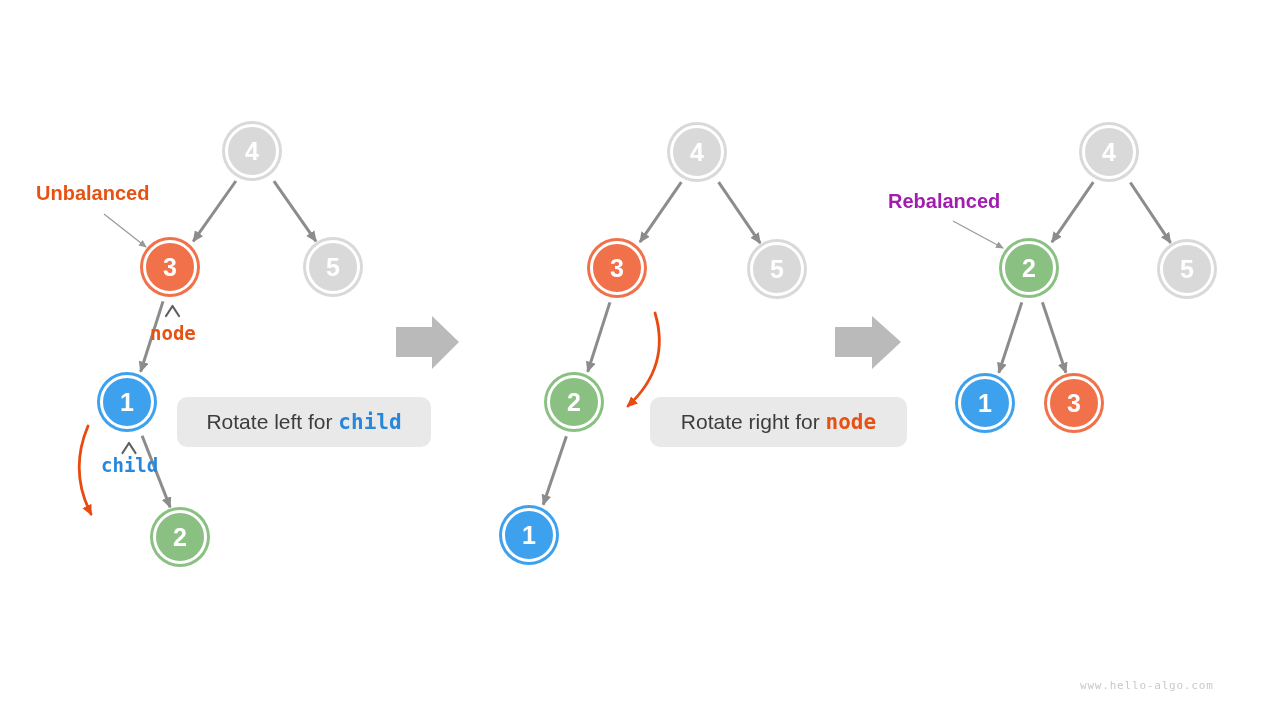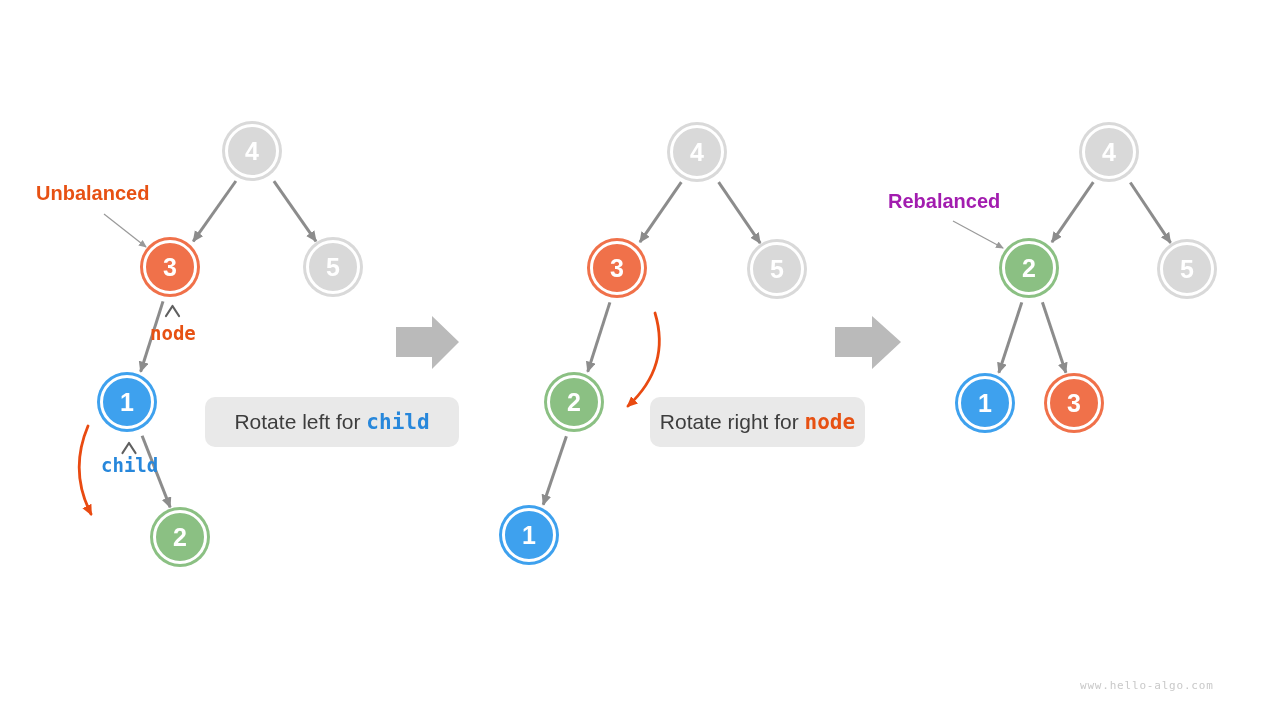--- a/index.html
+++ b/index.html
@@ -127,24 +127,24 @@
     </div>
   <div class="node n-orange" style="left:1047px;top:376px;">
       <span>3</span>
     </div>
 
   <div class="lbl lbl-unbalanced" style="left:36px;top:182px;">Unbalanced</div>
   <div class="lbl lbl-rebalanced" style="left:888px;top:190px;">Rebalanced</div>
   <div class="pointer-lbl pl-node" style="left:150px;top:322px;">node</div>
   <div class="pointer-lbl pl-child" style="left:101px;top:454px;">child</div>
 
-  <div class="caption" style="left:177px;top:397px;width:254px;margin-left:28px;">
+  <div class="caption" style="left:177px;top:397px;width:254px;">
     <span>Rotate left for </span>
     <span class="code code-blue">child</span>
   </div>
-  <div class="caption" style="left:650px;top:397px;width:215px;border-radius:10px;">
+  <div class="caption" style="left:650px;top:397px;width:257px;border-radius:10px;">
     <span>Rotate right for </span>
     <span class="code code-orange">node</span>
   </div>
 
   <div class="watermark">www.hello-algo.com</div>
 
 </div>
 
 </body></html>

